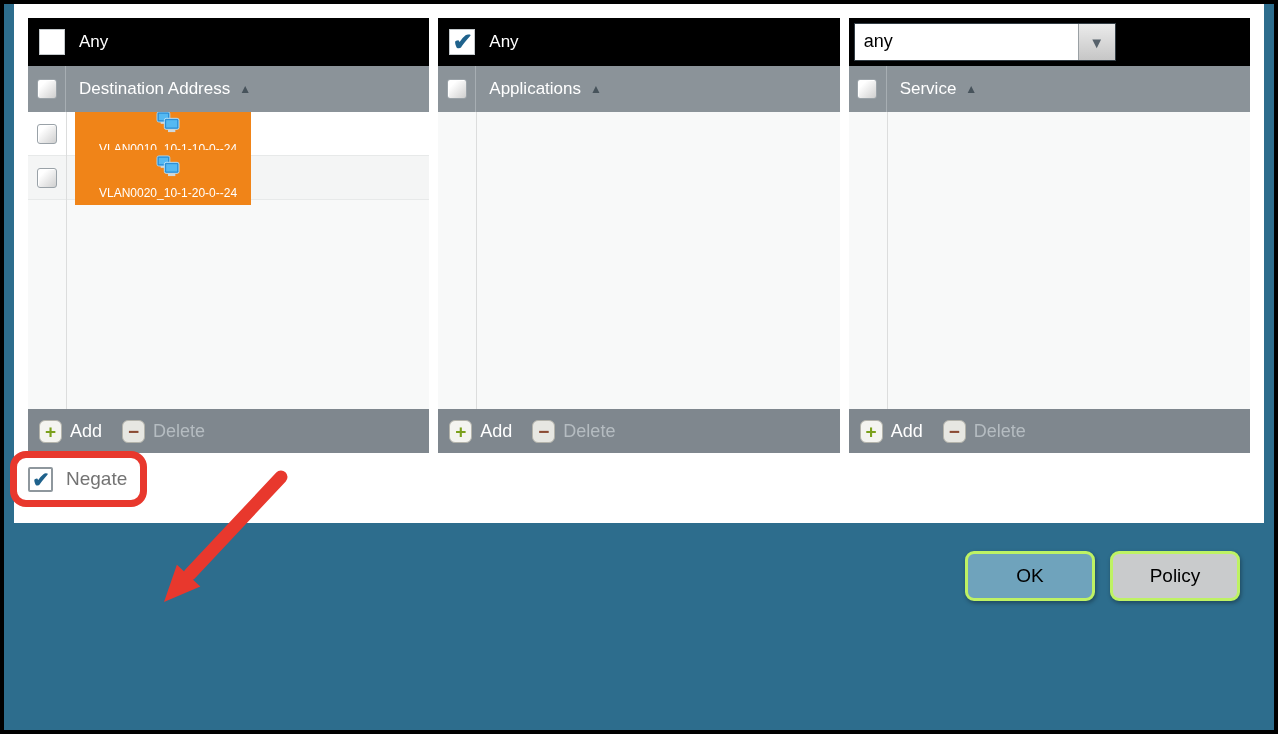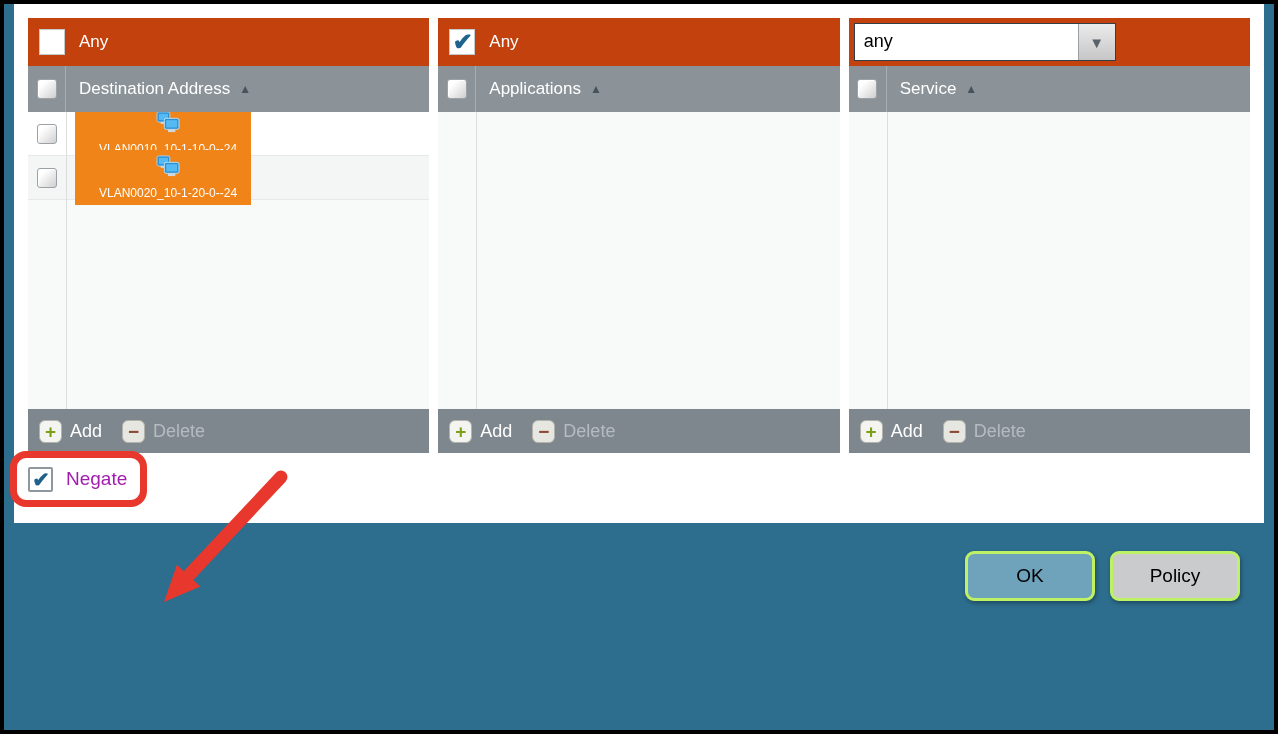--- a/index.html
+++ b/index.html
@@ -38,21 +38,21 @@
 
   
   .content {
     position:relative; margin:0 10px; background:#fff;
     height:519px; padding:14px 14px 0;
   }
   .panels { display:flex; gap:9px; height:435px; }
   .panel { flex:1; display:flex; flex-direction:column; min-width:0; }
 
   .panel-top {
-    height:48px; background:#c2410c; display:flex; align-items:center;
+    height:48px; background:#000000; display:flex; align-items:center;
     padding:0 11px; gap:14px; flex:none;
   }
   .any-label { color:#fff; font-size:17px; }
 
   .panel-header {
     height:46px; background:#8b9399; display:flex; align-items:center;
     color:#fff; font-size:17px; flex:none;
   }
   .hdr-cb-cell {
     width:38px; height:100%; display:flex; align-items:center; justify-content:center;
@@ -116,21 +116,21 @@
   .cb-negate { width:25px; height:25px; border:2px solid #8e979d; border-radius:2px; font-size:21px; }
   .cb.checked { text-indent:1px; }
 
   
   .negate-row { position:relative; height:70px; }
   .negate-box {
     position:absolute; left:-18px; top:-2px; width:137px; height:56px;
     border:7px solid #e8382d; border-radius:16px;
     display:flex; align-items:center; gap:13px; padding-left:11px;
   }
-  .negate-label { font-size:19px; color:#a21caf; }
+  .negate-label { font-size:19px; color:#737373; }
 
   
   .footer {
     height:93px; display:flex; justify-content:flex-end; align-items:center;
     gap:15px; padding:12px 34px 0 0;
   }
   .btn {
     width:130px; height:50px; border:3px solid #bef264; border-radius:9px;
     font-size:19px; color:#000000; cursor:pointer;
     font-family:"Liberation Sans", sans-serif;

